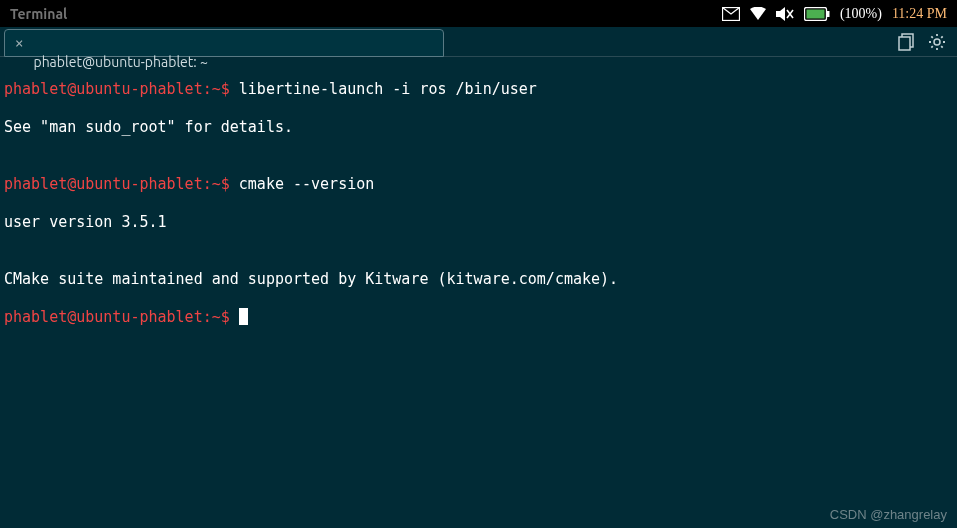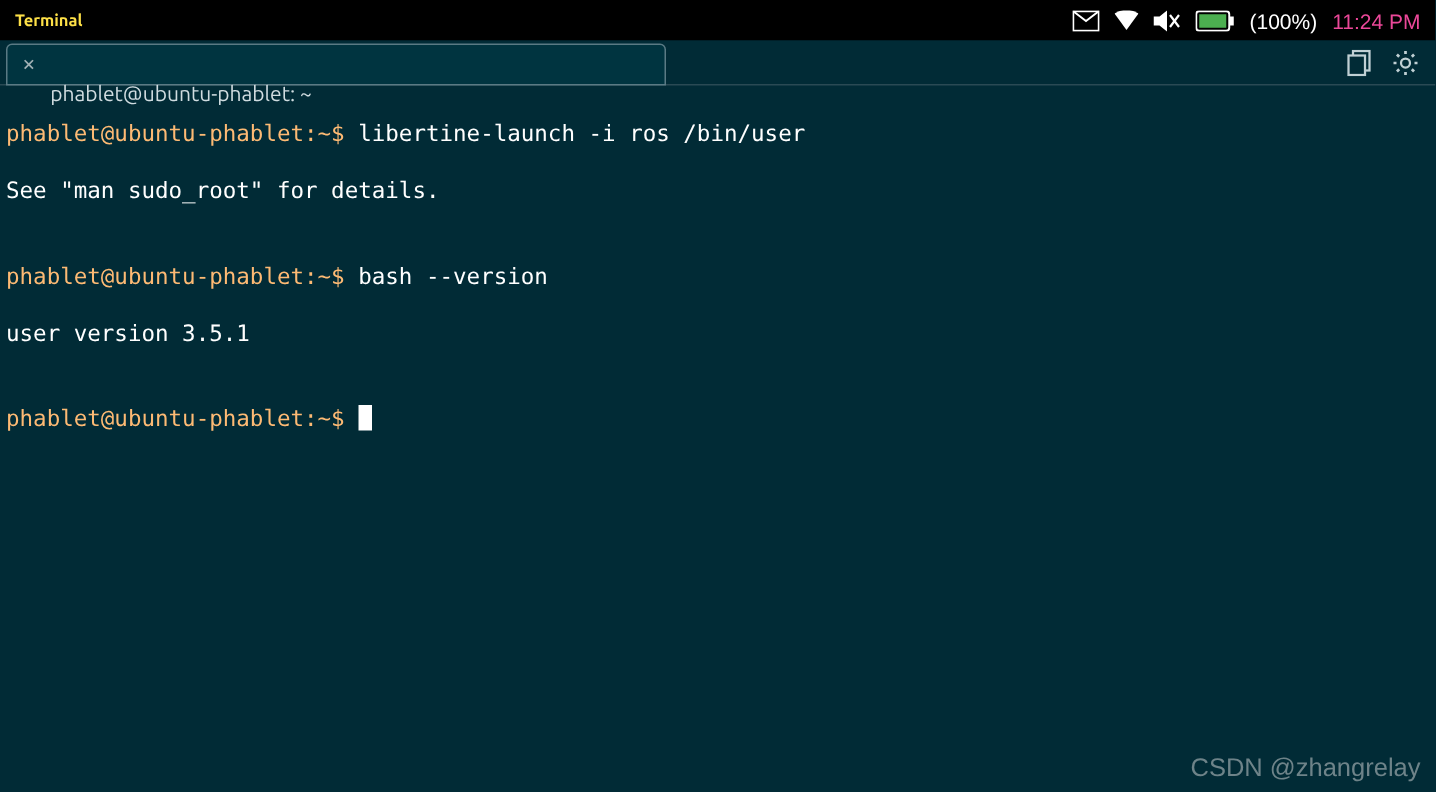--- a/index.html
+++ b/index.html
@@ -19,42 +19,42 @@
       height: 27px;
       background: #000000;
       display: flex;
       align-items: center;
       padding: 0 10px;
       color: #ffffff;
     }
     .app-title {
       font-family: 'Ubuntu', sans-serif;
       font-weight: bold;
-      font-size: 11px;
-      color: #fde047;
+      font-size: 14px;
+      color: #737373;
     }
     .status-area {
       margin-left: auto;
       display: flex;
       align-items: center;
       gap: 10px;
-      font-family: Liberation Sans, sans-serif;
+      font-family: Liberation Serif, serif;
       font-size: 14px;
       padding-left: 25px;
     }
     .status-icon {
       display: inline-flex;
       align-items: center;
       justify-content: center;
     }
     .battery-pct {
       color: #ffffff;
     }
     .clock {
-      color: #ec4899;
+      color: #fdba74;
       text-align: center;
     }
     .tab-row {
       height: 30px;
       background: #012b36;
       display: flex;
       align-items: center;
       padding: 0 4px;
       border-bottom: 1px solid #2a4a54;
     }
@@ -102,39 +102,39 @@
       color: #ffffff;
       font-size: 15px;
       line-height: 19px;
       font-family: 'DejaVu Sans Mono', 'Ubuntu Mono', monospace;
       white-space: pre;
     }
     .line {
       display: block;
     }
     .prompt-user {
-      color: #fdba74;
+      color: #ef4444;
     }
     .cmd-text {
       color: #ffffff;
     }
     .cursor {
       display: inline-block;
       width: 9px;
       height: 17px;
       background: #ffffff;
       vertical-align: text-bottom;
       margin-bottom: 1px;
     }
     .watermark {
       position: absolute;
       bottom: 6px;
       right: 10px;
       color: #8a9a9e;
-      font-size: 17px;
+      font-size: 13px;
       font-family: sans-serif;
       opacity: 0.8;
       margin-left: 34px;
     }
   </style>
 </head>
 <body>
 
 <div class="top-bar">
   <span class="app-title">Terminal</span>
@@ -187,19 +187,20 @@
           <path d="M9 1 L9 3 M9 15 L9 17 M1 9 L3 9 M15 9 L17 9 M3.3 3.3 L4.8 4.8 M13.2 13.2 L14.7 14.7 M3.3 14.7 L4.8 13.2 M13.2 4.8 L14.7 3.3" stroke="#c0d0d4" stroke-width="1.8"></path>
         </svg>
     </span>
   </div>
 </div>
 
 <div class="terminal-body">
 <span class="line"><span class="prompt-user">phablet@ubuntu-phablet:~$ </span><span class="cmd-text">libertine-launch -i ros /bin/user</span></span>
 <span class="line">See "man sudo_root" for details.</span>
 <span class="line"></span>
-<span class="line"><span class="prompt-user">phablet@ubuntu-phablet:~$ </span><span class="cmd-text">bash --version</span></span>
+<span class="line"><span class="prompt-user">phablet@ubuntu-phablet:~$ </span><span class="cmd-text">cmake --version</span></span>
 <span class="line">user version 3.5.1</span>
 <span class="line"></span>
+<span class="line">CMake suite maintained and supported by Kitware (kitware.com/cmake).</span>
 <span class="line"><span class="prompt-user">phablet@ubuntu-phablet:~$ </span><span class="cursor"></span></span>
 </div>
 
 <div class="watermark">CSDN @zhangrelay</div>
 
 </body></html>

